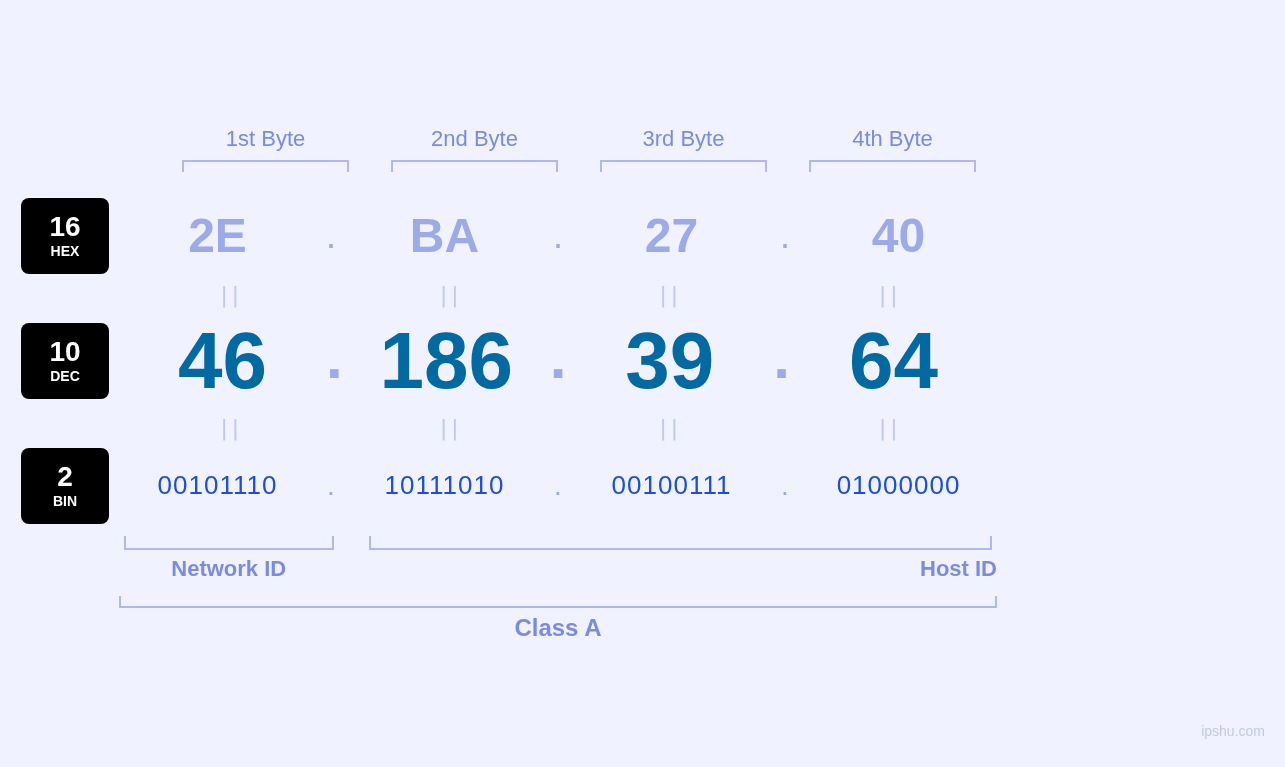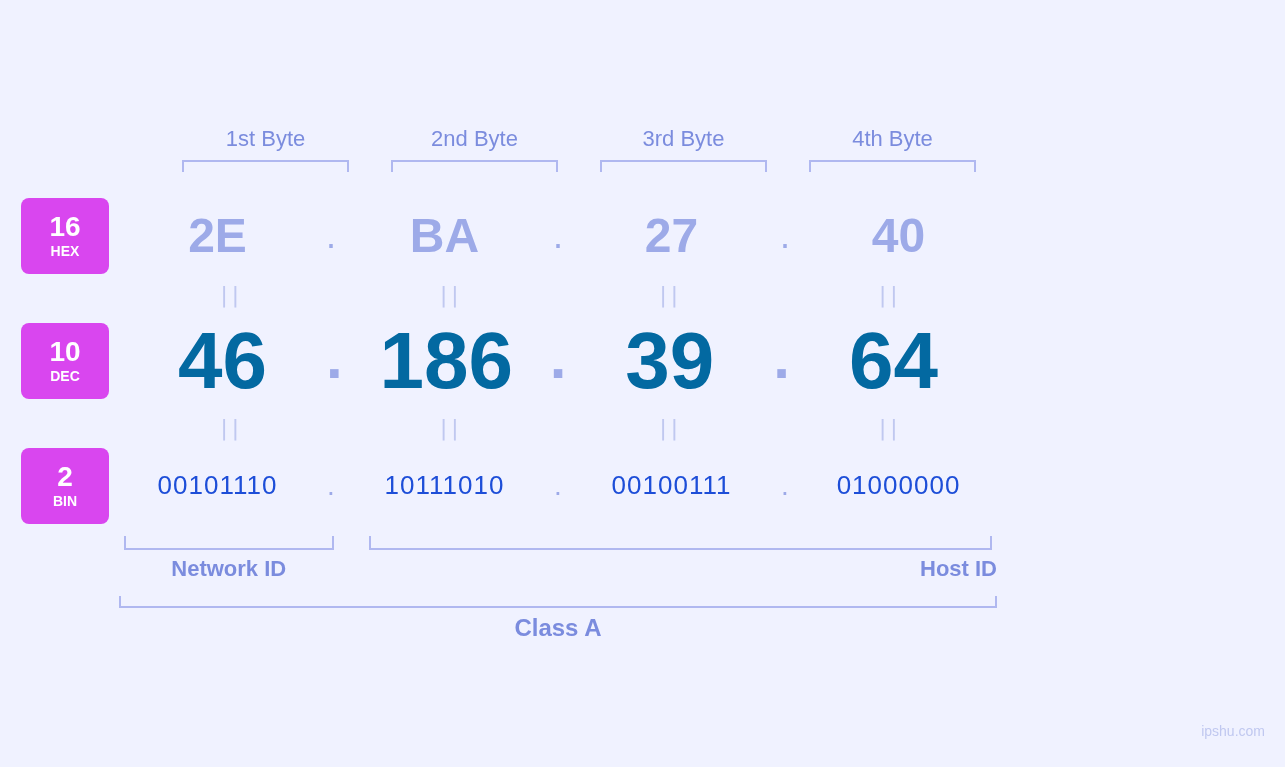--- a/index.html
+++ b/index.html
@@ -65,21 +65,21 @@
       display: flex;
       align-items: center;
       width: 100%;
       margin: 6px 0;
     }
 
     
     .badge {
       width: 88px;
       height: 76px;
-      background: #d946ef;
+      background: #000000;
       border-radius: 8px;
       display: flex;
       flex-direction: column;
       align-items: center;
       justify-content: center;
       flex-shrink: 0;
       margin-right: 10px;
     }
 
     .badge-num {

